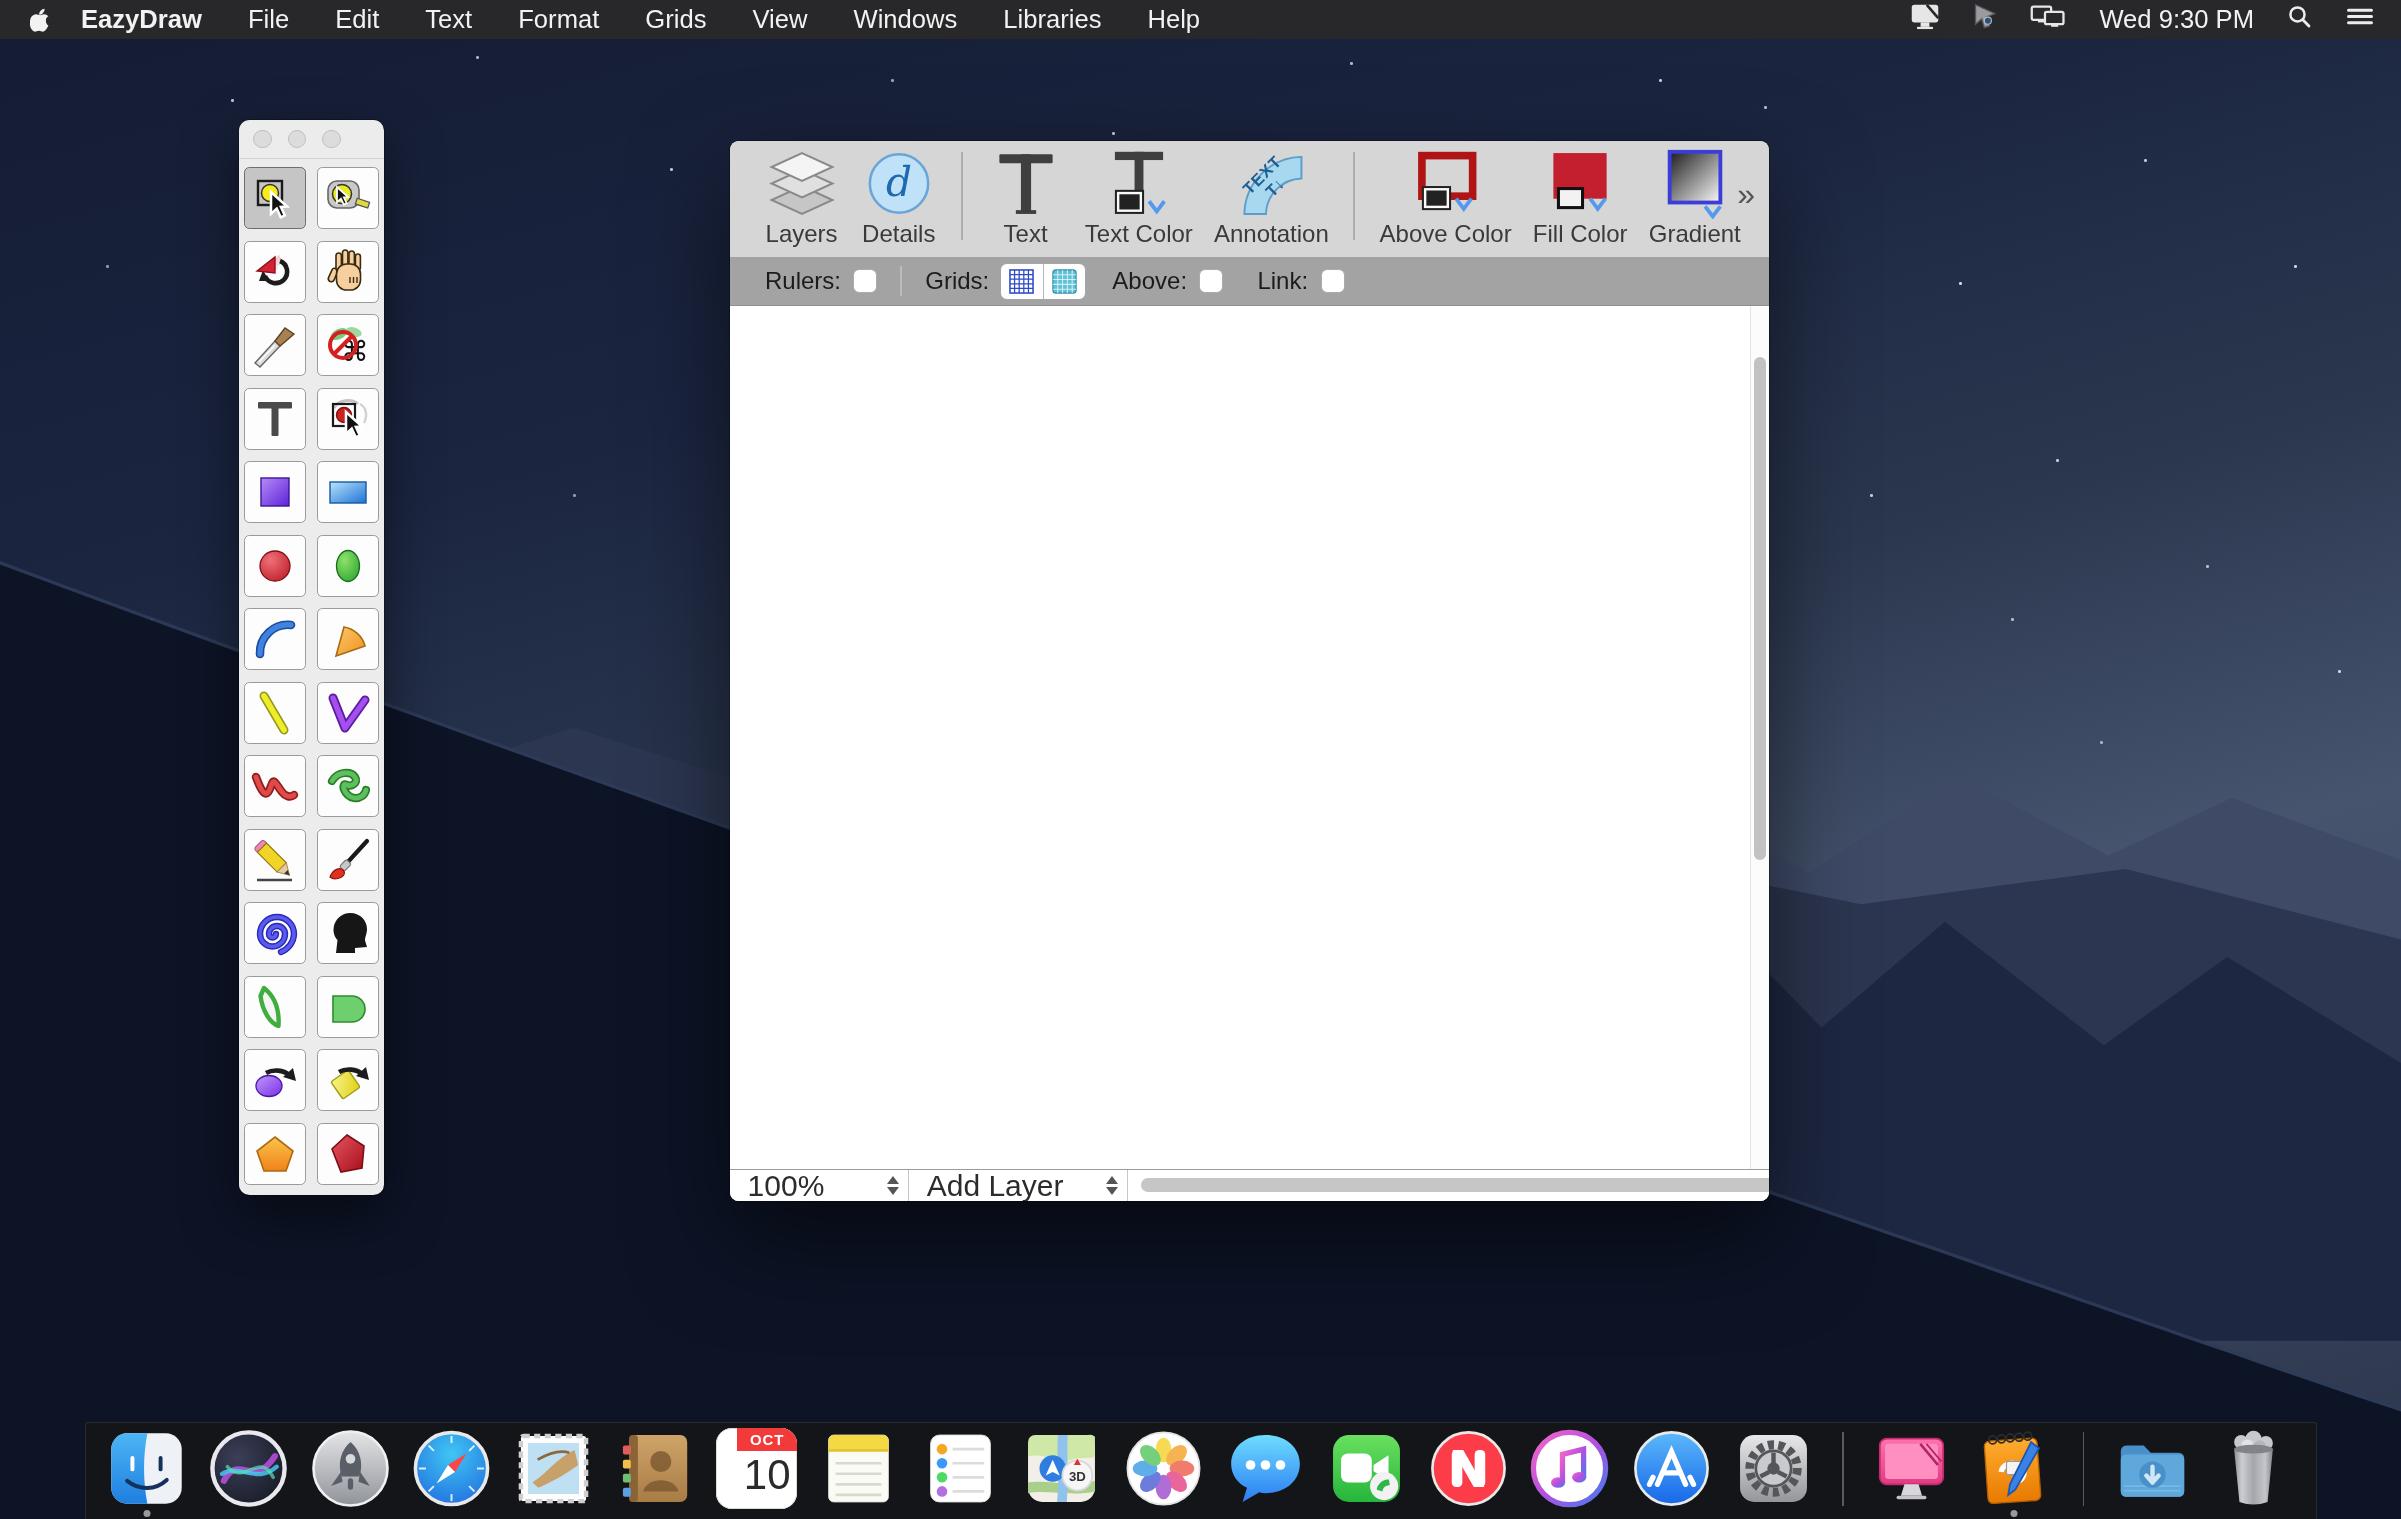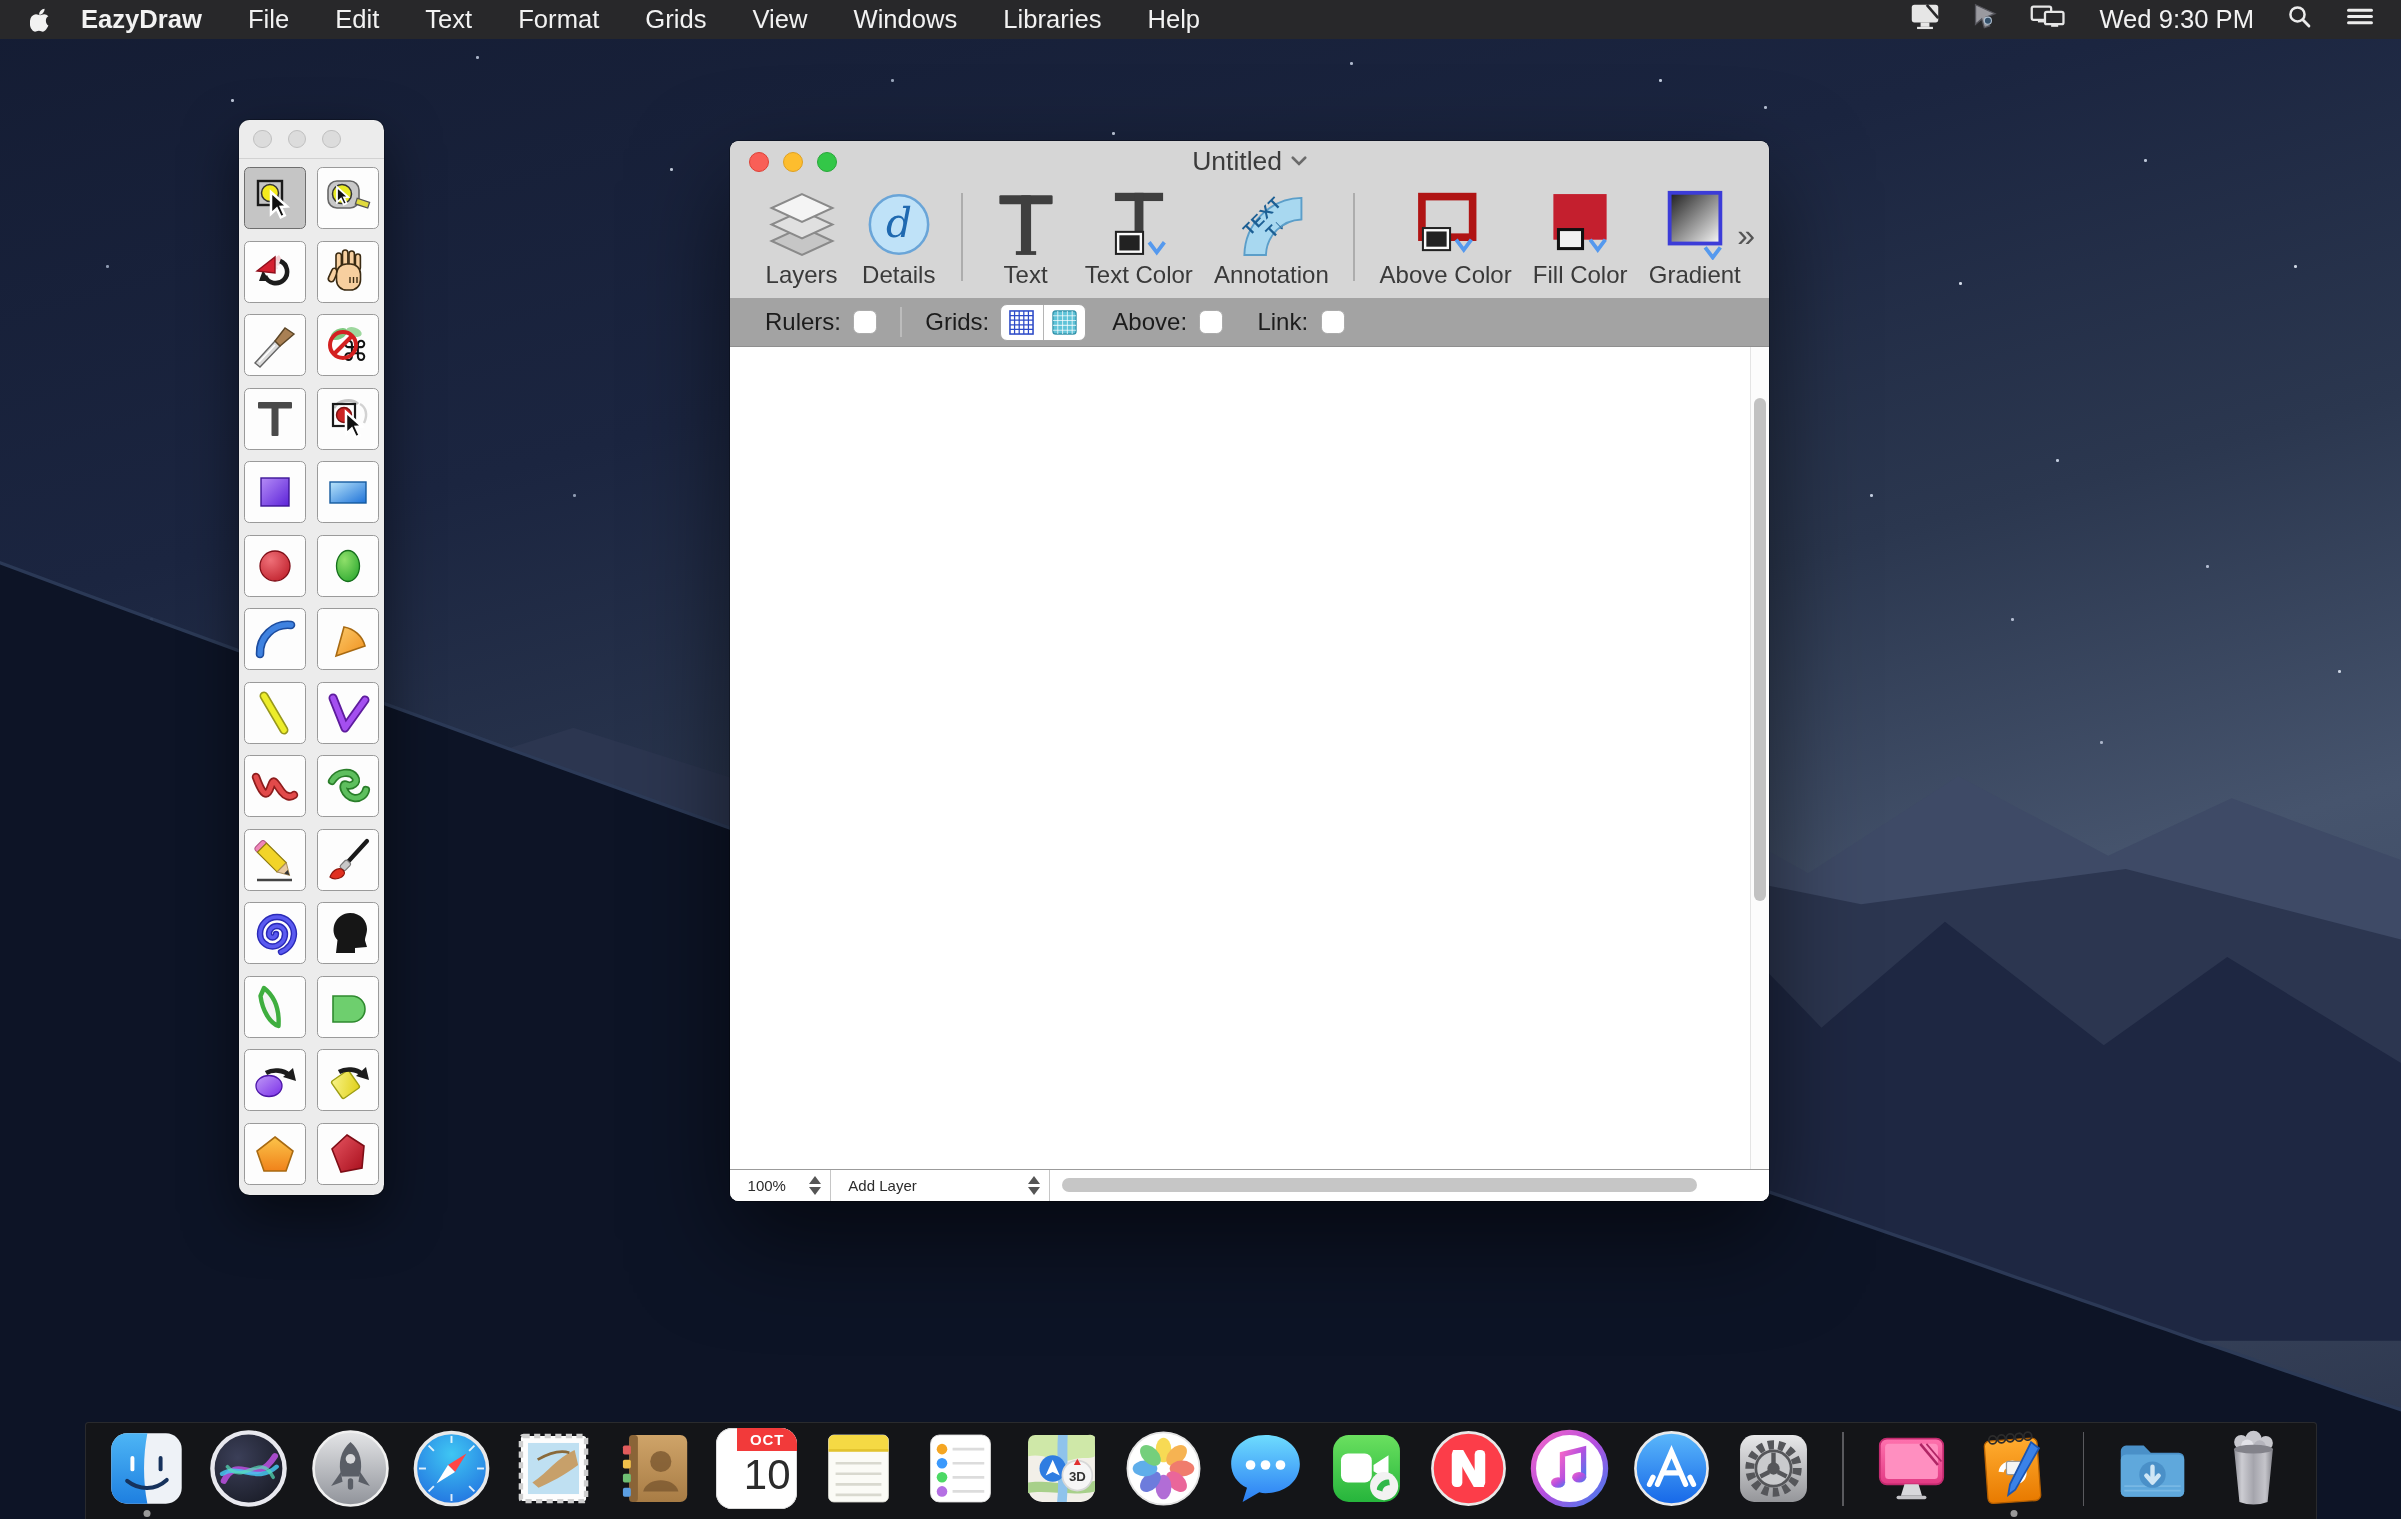--- a/index.html
+++ b/index.html
@@ -60,21 +60,21 @@
   .opt-label { font-size:24px; color:#1c1c1c; }
   .checkbox { width:24px; height:24px; background:#fff; border:1.3px solid #ababab; border-radius:6.2px; margin-left:12.4px; cursor:pointer; }
   .opt-divider { width:1.8px; height:30px; background:#bcbcbc; margin:0 23px; }
   #grid-seg { display:flex; margin-left:10.6px; border:1.3px solid #a5a5a5; border-radius:7px; background:#fff; overflow:hidden; }
   #grid-seg .seg { width:42px; height:35px; display:flex; align-items:center; justify-content:center; cursor:pointer; }
   #grid-seg .seg + .seg { border-left:1.3px solid #b5b5b5; }
   #canvas-wrap { flex:1; position:relative; background:#fff; }
   #vscroll-track { position:absolute; right:0; top:0; width:19.4px; height:100%; background:#fcfcfc; border-left:0.9px solid #e4e4e4; }
   #vscroll-thumb { position:absolute; right:3.5px; top:51px; width:11.5px; height:503px; border-radius:6.2px; background:#c2c2c2; cursor:pointer; }
   #bottombar { height:32px; border-top:1.8px solid #9b9b9b; background:#fff; display:flex; align-items:center; }
-  .bb-cell { height:100%; display:flex; align-items:center; font-size:15px; color:#2c2c2c; padding:0 8.8px 0 17.6px; border-right:1.8px solid #c6c6c6; cursor:pointer; }
+  .bb-cell { height:100%; display:flex; align-items:center; font-size:30px; color:#2c2c2c; padding:0 8.8px 0 17.6px; border-right:1.8px solid #c6c6c6; cursor:pointer;gap:40px; }
   .stepper { display:flex; flex-direction:column; margin-left:23px; gap:2.6px; }
   .stepper i { width:0; height:0; border-left:6.2px solid transparent; border-right:6.2px solid transparent; display:block; }
   .stepper .up { border-bottom:8px solid #555; }
   .stepper .down { border-top:8px solid #555; }
   #hscroll { flex:1; position:relative; height:100%; }
   #hscroll-thumb { position:absolute; left:12.4px; top:8px; width:635px; height:14px; border-radius:7px; background:#c6c6c6; cursor:pointer; }
   
   #dock { position:absolute; left:85px; top:1422px; width:2232px; height:97px;
     background:rgba(22,22,24,0.93); border:0.9px solid rgba(255,255,255,0.09); border-bottom:none;
     border-radius:3.5px 3.5px 0 0; display:flex; align-items:flex-start; padding:5.3px 10.6px 0 10.6px; z-index:40; }
@@ -407,33 +407,20 @@
               <stop offset="1" stop-color="#a80e1c"></stop>
             </linearGradient>
           </defs>
           <polygon points="23,5 40,16 38,38 17,42 8,19" fill="url(#g-po)" stroke="#7e0d16" stroke-width="1.6"></polygon>
         </svg>
       </div>
     </div>
 </div>
 
 <div id="window">
-  <div id="titlerow">
-    <div class="tl-group">
-      <span class="tl red"></span>
-      <span class="tl yellow"></span>
-      <span class="tl green"></span>
-    </div>
-    <div id="win-title">
-      <span>Untitled</span>
-      <svg width="16" height="10.6" viewBox="0 0 18 12">
-          <polyline points="2,2 9,9 16,2" fill="none" stroke="#6b6b6b" stroke-width="3" stroke-linecap="round"></polyline>
-        </svg>
-    </div>
-  </div>
   <div id="toolbar">
     <div class="tb-item">
         <span class="tb-icon">
           <svg viewBox="0 0 56 56">
             <g stroke="#8a8a8a" stroke-width="1.6">
               <polygon points="28,30 52,41 28,52 4,41" fill="#c6c6c6"></polygon>
               <polygon points="28,17 52,28 28,39 4,28" fill="#e0e0e0"></polygon>
               <polygon points="28,4 52,15 28,26 4,15" fill="#f4f4f4"></polygon>
             </g>
           </svg>

